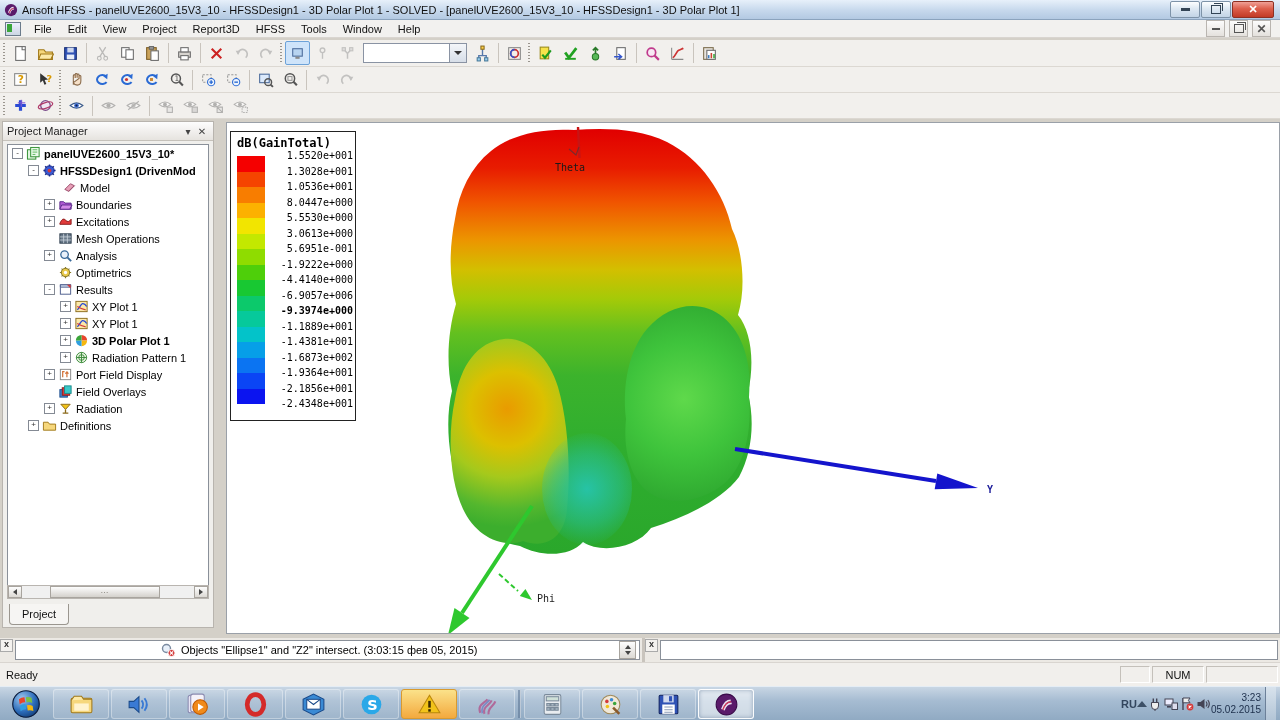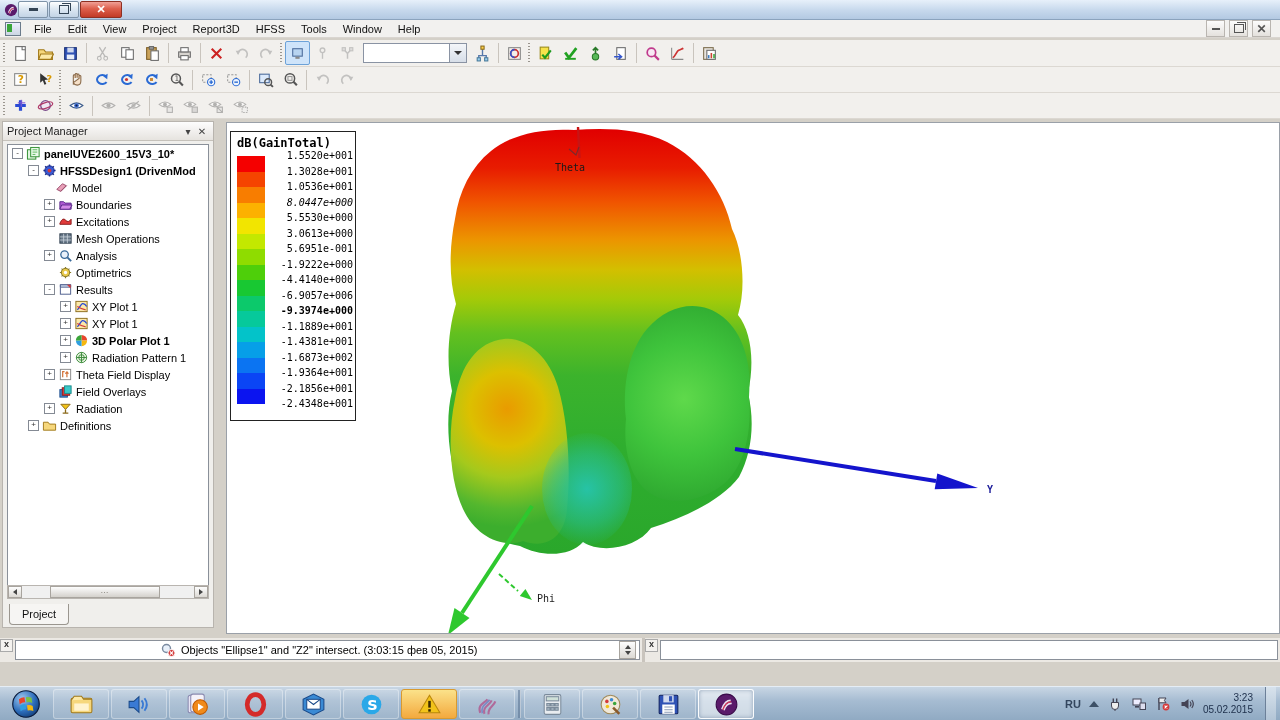--- a/index.html
+++ b/index.html
@@ -113,40 +113,41 @@
   .taskbar{position:absolute;left:0;top:686px;width:1280px;height:34px;
     background:linear-gradient(#c8d6e4,#a6bcd2 40%,#8fa9c2);border-top:1px solid #e5edf5;display:flex;align-items:stretch;}
   .tk-start{width:52px;display:flex;align-items:center;justify-content:center;}
   .tk-start svg{width:30px;height:30px;}
   .tk-btn{width:54px;margin:2px 1px;border:1px solid rgba(255,255,255,.35);border-radius:3px;
     display:flex;align-items:center;justify-content:center;background:rgba(255,255,255,.12);}
   .tk-btn svg{width:27px;height:27px;}
   .tk-btn.active{background:rgba(255,255,255,.55);border-color:rgba(255,255,255,.9);box-shadow:inset 0 0 4px rgba(40,70,110,.4);}
   .tk-btn.attention{background:linear-gradient(#fbe28a,#f3a93e);border-color:#d89a30;}
   .tk-sep{width:2px;margin:3px 2px;background:rgba(90,115,145,.55);border-right:1px solid rgba(255,255,255,.5);}
-  .tray{margin-left:auto;display:flex;align-items:center;gap:8px;padding-right:4px;color:#27374d;}
+  .tray{margin-left:auto;display:flex;align-items:center;padding-right:4px;color:#27374d;}
   .tray-lang{font-weight:bold;color:#33465e;}
   .tray-chev{width:0;height:0;border-left:5px solid transparent;border-right:5px solid transparent;border-bottom:6px solid #3d5066;}
   .tray-ico svg{width:16px;height:16px;display:block;}
   .tray-clock{text-align:right;font-size:10px;line-height:12px;color:#1c2e4a;}
   .show-desktop{width:10px;height:34px;margin-left:4px;border-left:1px solid #6c8099;background:linear-gradient(#d7e2ec,#b2c4d6);}
 </style>
 </head>
 <body>
 
 <div id="screen">
 
   <div class="titlebar">
     <span style="width:14px;height:14px;display:inline-block;">
       <svg viewBox="0 0 16 16" width="14" height="14">
           <circle cx="8" cy="8" r="7" fill="#5a1a6a"></circle>
           <path d="M5 11 q2-6 6-6 M6.5 12 q1.8-5.5 5-5" stroke="#e8e0f0" stroke-width="1.2" fill="none"></path>
           <path d="M5.8 11.5 q2-5.8 5.4-5.4" stroke="#d43a5a" stroke-width="1" fill="none"></path>
         </svg>
     </span>
+    <span class="title-text">Ansoft HFSS - panelUVE2600_15V3_10 - HFSSDesign1 - 3D Polar Plot 1 - SOLVED - [panelUVE2600_15V3_10 - HFSSDesign1 - 3D Polar Plot 1]</span>
     <span class="cap-btns">
       <span class="cap-btn">
           <span class="g-min"></span>
         </span>
       <span class="cap-btn">
           <span class="g-restore"></span>
         </span>
       <span class="cap-btn close">
           <span class="g-close">✕</span>
         </span>
@@ -514,21 +515,21 @@
           </div>
           <div class="tree-row" style="padding-left: 20px;">
             <span class="exp">-</span>
             <span class="tree-ico"><svg viewBox="0 0 16 16" width="15" height="15">
                 <circle cx="8" cy="8" r="5" fill="#3a5ad4" stroke="#1a2a8a"></circle>
                 <circle cx="8" cy="8" r="2" fill="#d43a3a"></circle>
                 <path d="M8 1.5 V3.5 M8 12.5 V14.5 M1.5 8 H3.5 M12.5 8 H14.5 M3.4 3.4 l1.4 1.4 M11.2 11.2 l1.4 1.4 M3.4 12.6 l1.4-1.4 M11.2 4.8 l1.4-1.4" stroke="#1a2a8a" stroke-width="1.5"></path>
               </svg></span>
             <span class="tree-lbl b">HFSSDesign1 (DrivenMod</span>
           </div>
-          <div class="tree-row" style="padding-left: 32px;">
+          <div class="tree-row" style="padding-left: 40px;">
             <span class="exp none"></span>
             <span class="tree-ico"><svg viewBox="0 0 16 16" width="15" height="15">
                 <path d="M3 10 l6-6 4 2-6 6z" fill="#e8a0b8" stroke="#9a4a6a"></path>
                 <path d="M7 12.5 l6.5-6.5" stroke="#9a4a6a"></path>
               </svg></span>
             <span class="tree-lbl">Model</span>
           </div>
           <div class="tree-row" style="padding-left: 36px;">
             <span class="exp">+</span>
             <span class="tree-ico"><svg viewBox="0 0 16 16" width="15" height="15">
@@ -614,21 +615,21 @@
                 <path d="M8 2.5 v11 M2.5 8 h11" stroke="#3a8a3a"></path>
               </svg></span>
             <span class="tree-lbl">Radiation Pattern 1</span>
           </div>
           <div class="tree-row" style="padding-left: 36px;">
             <span class="exp">+</span>
             <span class="tree-ico"><svg viewBox="0 0 16 16" width="15" height="15">
                 <rect x="2.5" y="2.5" width="11" height="11" fill="#fff" stroke="#888"></rect>
                 <path d="M5 11 V5 h2 M9.5 11 V5 m0 0 l-1.6 2.2 m1.6-2.2 l1.6 2.2" stroke="#d4743a" stroke-width="1.3" fill="none"></path>
               </svg></span>
-            <span class="tree-lbl">Theta Field Display</span>
+            <span class="tree-lbl">Port Field Display</span>
           </div>
           <div class="tree-row" style="padding-left: 36px;">
             <span class="exp none"></span>
             <span class="tree-ico"><svg viewBox="0 0 16 16" width="15" height="15">
                 <rect x="2" y="6" width="8" height="8" fill="#3a8ad4" stroke="#1a4a8a"></rect>
                 <rect x="4.5" y="4" width="8" height="8" fill="#d43a3a" stroke="#8a1a1a"></rect>
                 <rect x="7" y="2" width="7" height="8" fill="#3ac8c8" stroke="#1a8a8a"></rect>
               </svg></span>
             <span class="tree-lbl">Field Overlays</span>
           </div>
@@ -741,21 +742,21 @@
             <div class="lg-band" style="top: 139.5px; background: rgb(12, 201, 107);"></div>
             <div class="lg-band" style="top: 155px; background: rgb(6, 201, 155);"></div>
             <div class="lg-band" style="top: 170.5px; background: rgb(3, 195, 201);"></div>
             <div class="lg-band" style="top: 186px; background: rgb(6, 159, 232);"></div>
             <div class="lg-band" style="top: 201.5px; background: rgb(11, 116, 242);"></div>
             <div class="lg-band" style="top: 217px; background: rgb(11, 69, 245);"></div>
             <div class="lg-band" style="top: 232.5px; background: rgb(11, 20, 240);"></div>
             <div class="lg-lbl" style="top: -5px;">1.5520e+001</div>
             <div class="lg-lbl" style="top: 10.5px;">1.3028e+001</div>
             <div class="lg-lbl" style="top: 26px;">1.0536e+001</div>
-            <div class="lg-lbl" style="top: 41.5px; font-style: italic;">8.0447e+000</div>
+            <div class="lg-lbl" style="top: 41.5px;">8.0447e+000</div>
             <div class="lg-lbl" style="top: 57px;">5.5530e+000</div>
             <div class="lg-lbl" style="top: 72.5px;">3.0613e+000</div>
             <div class="lg-lbl" style="top: 88px;">5.6951e-001</div>
             <div class="lg-lbl" style="top: 103.5px;">-1.9222e+000</div>
             <div class="lg-lbl" style="top: 119px;">-4.4140e+000</div>
             <div class="lg-lbl" style="top: 134.5px;">-6.9057e+006</div>
             <div class="lg-lbl" style="top: 150px; font-weight: bold;">-9.3974e+000</div>
             <div class="lg-lbl" style="top: 165.5px;">-1.1889e+001</div>
             <div class="lg-lbl" style="top: 181px;">-1.4381e+001</div>
             <div class="lg-lbl" style="top: 196.5px;">-1.6873e+002</div>
@@ -789,20 +790,26 @@
       </div>
     </div>
     <div class="msg-pane" style="flex:1;border-right:none;">
       <div class="msg-close-strip">
         <span class="msg-close">x</span>
       </div>
       <div class="msg-field"></div>
     </div>
   </div>
 
+  <div class="statusbar">
+    <span class="sb-ready">Ready</span>
+    <span class="sb-pane" style="width:30px;"></span>
+    <span class="sb-pane" style="width:52px;">NUM</span>
+    <span class="sb-pane" style="width:72px;"></span>
+  </div>
 
   <div class="taskbar">
     <div class="tk-start">
       <svg viewBox="0 0 26 26">
           <defs>
             <radialGradient id="orb1" cx=".35" cy=".3" r=".9">
               <stop offset="0" stop-color="#9ec8f0"></stop>
               <stop offset=".55" stop-color="#2a6ab8"></stop>
               <stop offset="1" stop-color="#0a2a5a"></stop>
             </radialGradient>

